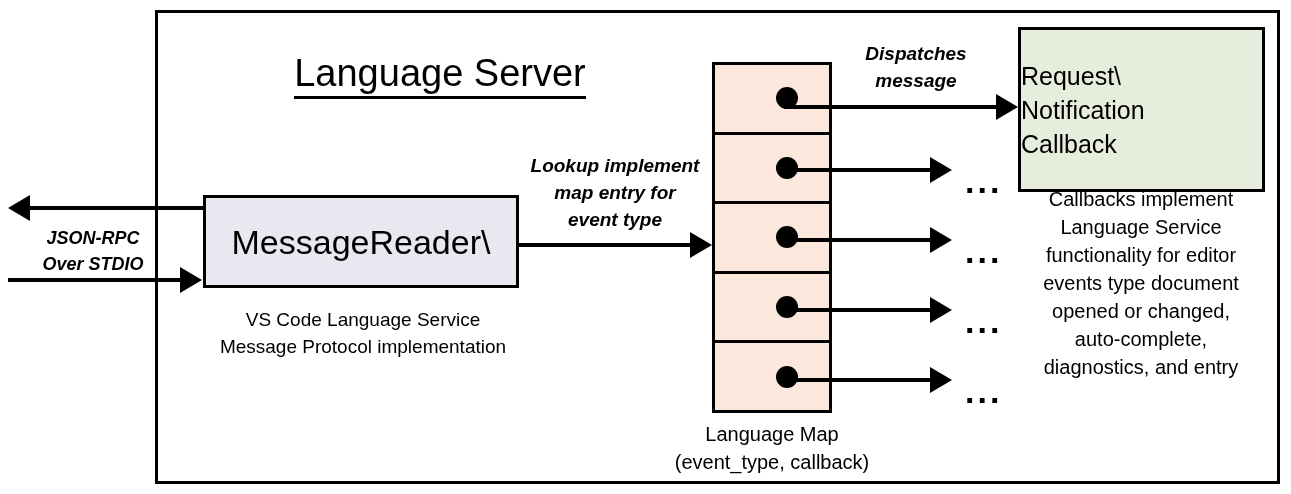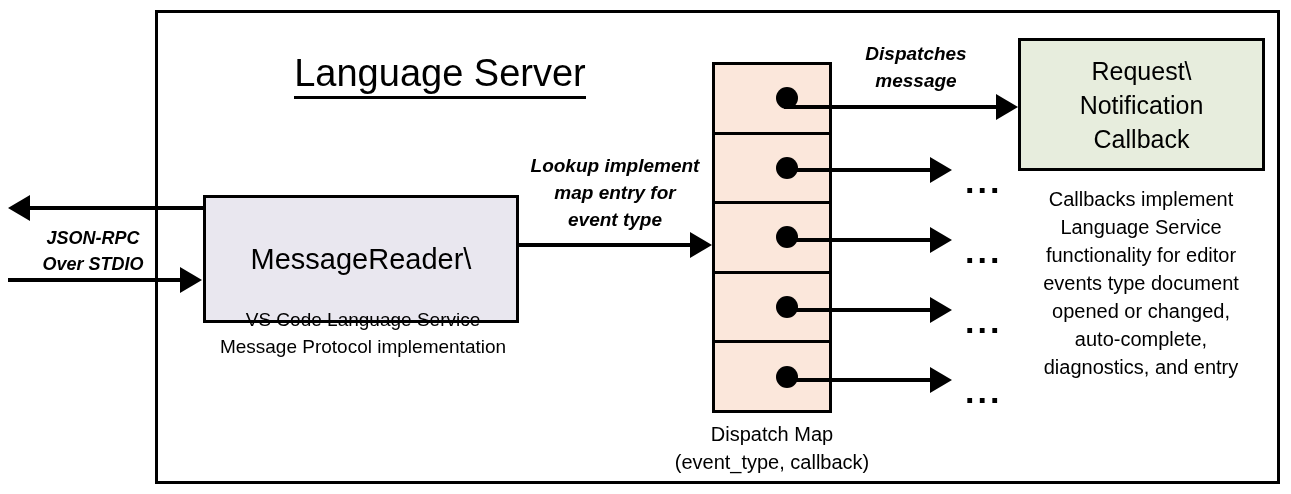--- a/index.html
+++ b/index.html
@@ -45,29 +45,29 @@
   #page-title .ul {
     border-bottom: 3px solid #000;
     padding-bottom: 2px;
   }
 
   
   #message-rw-box {
     left: 203px;
     top: 195px;
     width: 316px;
-    height: 128px;
+    height: 93px;
     background: #E9E7EF;
     border: 3px solid #000000;
     box-sizing: border-box;
     display: flex;
     flex-direction: row;
     align-items: center;
     justify-content: center;
-    font-size: 29px;
+    font-size: 34px;
     line-height: 36px;
   }
   #message-rw-caption {
     left: 183px;
     top: 306px;
     width: 360px;
     text-align: center;
     font-size: 19px;
     line-height: 27px;
   }
@@ -142,29 +142,28 @@
     top: 420px;
     width: 244px;
     text-align: center;
     font-size: 20px;
     line-height: 28px;
   }
 
   
   #callback-box {
     left: 1018px;
-    top: 38px;
+    top: 27px;
     width: 247px;
-    height: 133px;
+    height: 165px;
     background: #E7EDDD;
     border: 3px solid #000000;
     box-sizing: border-box;
     display: flex;
     flex-direction: column;
-    align-items: center;
     justify-content: center;
     font-size: 25px;
     line-height: 34px;
   }
   #callback-caption {
     left: 1008px;
     top: 185px;
     width: 266px;
     text-align: center;
     font-size: 20px;
@@ -250,21 +249,21 @@
       <span class="map-dot"></span>
     </div>
     <div class="map-cell">
       <span class="map-dot"></span>
     </div>
     <div class="map-cell">
       <span class="map-dot"></span>
     </div>
   </div>
   <div class="abs" id="dispatch-map-caption">
-    <div>Dispatch Map</div>
+    <div>Language Map</div>
     <div>(event_type, callback)</div>
   </div>
 
   <div class="abs hline" style="left:784px; top:105px; width:226px;"></div>
   <div class="abs arrow-right" style="left:996px; top:94px;"></div>
   <div class="abs" id="dispatches-label">
     <div>Dispatches</div>
     <div>message</div>
   </div>
 

